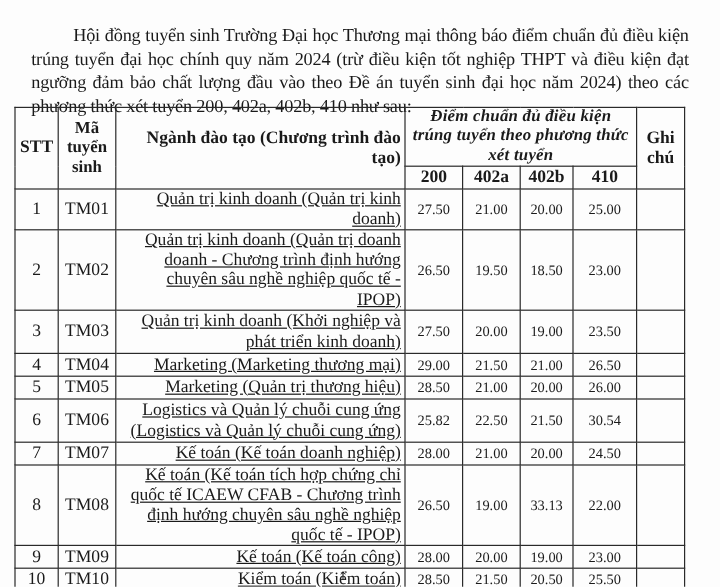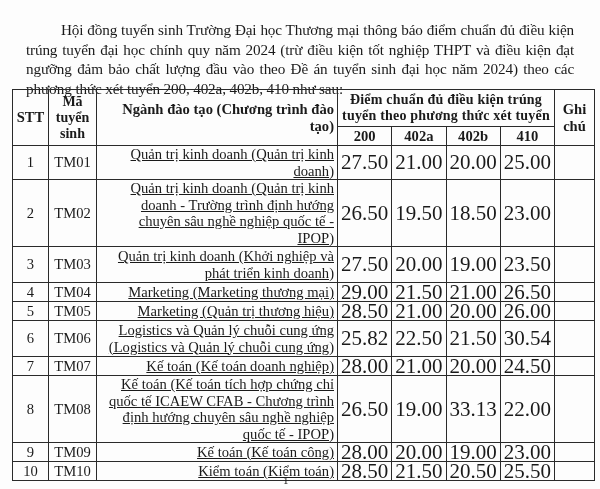--- a/index.html
+++ b/index.html
@@ -24,21 +24,21 @@
   }
   td, th {
     border: 1px solid #2a2a2a;
     padding: 0 3px;
     line-height: 16.5px;
     vertical-align: middle;
   }
   th { font-weight: bold; text-align: center; }
   td.c { text-align: center; }
   td.l { text-align: right; text-decoration: underline; }
-  .num { text-align: center; font-size: 21px; }
+  .num { text-align: center; font-size: 12px; }
   .pagenum {
     position: absolute; left: 283px; top: 474px;
     font-size: 11px;
   }
 </style>
 </head>
 <body>
 
 <div class="intro">
   <p>Hội đồng tuyển sinh Trường Đại học Thương mại thông báo điểm chuẩn đủ điều kiện trúng tuyển đại học chính quy năm 2024 (trừ điều kiện tốt nghiệp THPT và điều kiện đạt ngưỡng đảm bảo chất lượng đầu vào theo Đề án tuyển sinh đại học năm 2024) theo các phương thức xét tuyển 200, 402a, 402b, 410 như sau:</p>
@@ -53,21 +53,21 @@
     <col style="width:48px">
     <col style="width:44px">
     <col style="width:53px">
     <col style="width:40px">
   </colgroup>
   <thead>
     <tr style="height:37px">
       <th rowspan="2">STT</th>
       <th rowspan="2" style="font-size:14px; line-height:16px;">Mã tuyển sinh</th>
       <th rowspan="2" style="text-align:right; padding-left:6px;">Ngành đào tạo (Chương trình đào tạo)</th>
-      <th colspan="4" style="font-size:14px; line-height:16px; letter-spacing:0.2px;">Điểm chuẩn đủ điều kiện trúng tuyển theo phương thức xét tuyển</th>
+      <th colspan="4" style="font-size:14px; line-height:16px; letter-spacing:0.2px;font-style:italic;">Điểm chuẩn đủ điều kiện trúng tuyển theo phương thức xét tuyển</th>
       <th rowspan="2">Ghi chú</th>
     </tr>
     <tr style="height:19px">
       <th>200</th>
       <th>402a</th>
       <th>402b</th>
       <th>410</th>
     </tr>
   </thead>
   <tbody>
@@ -77,21 +77,21 @@
       <td class="l">Quản trị kinh doanh (Quản trị kinh doanh)</td>
       <td class="num">27.50</td>
       <td class="num">21.00</td>
       <td class="num">20.00</td>
       <td class="num">25.00</td>
       <td></td>
     </tr>
     <tr style="height:51px">
       <td class="c">2</td>
       <td class="c">TM02</td>
-      <td class="l">Quản trị kinh doanh (Quản trị kinh doanh - Trường trình định hướng chuyên sâu nghề nghiệp quốc tế - IPOP)</td>
+      <td class="l">Quản trị kinh doanh (Quản trị doanh doanh - Chương trình định hướng chuyên sâu nghề nghiệp quốc tế - IPOP)</td>
       <td class="num">26.50</td>
       <td class="num">19.50</td>
       <td class="num">18.50</td>
       <td class="num">23.00</td>
       <td></td>
     </tr>
     <tr style="height:36px">
       <td class="c">3</td>
       <td class="c">TM03</td>
       <td class="l">Quản trị kinh doanh (Khởi nghiệp và phát triển kinh doanh)</td>

